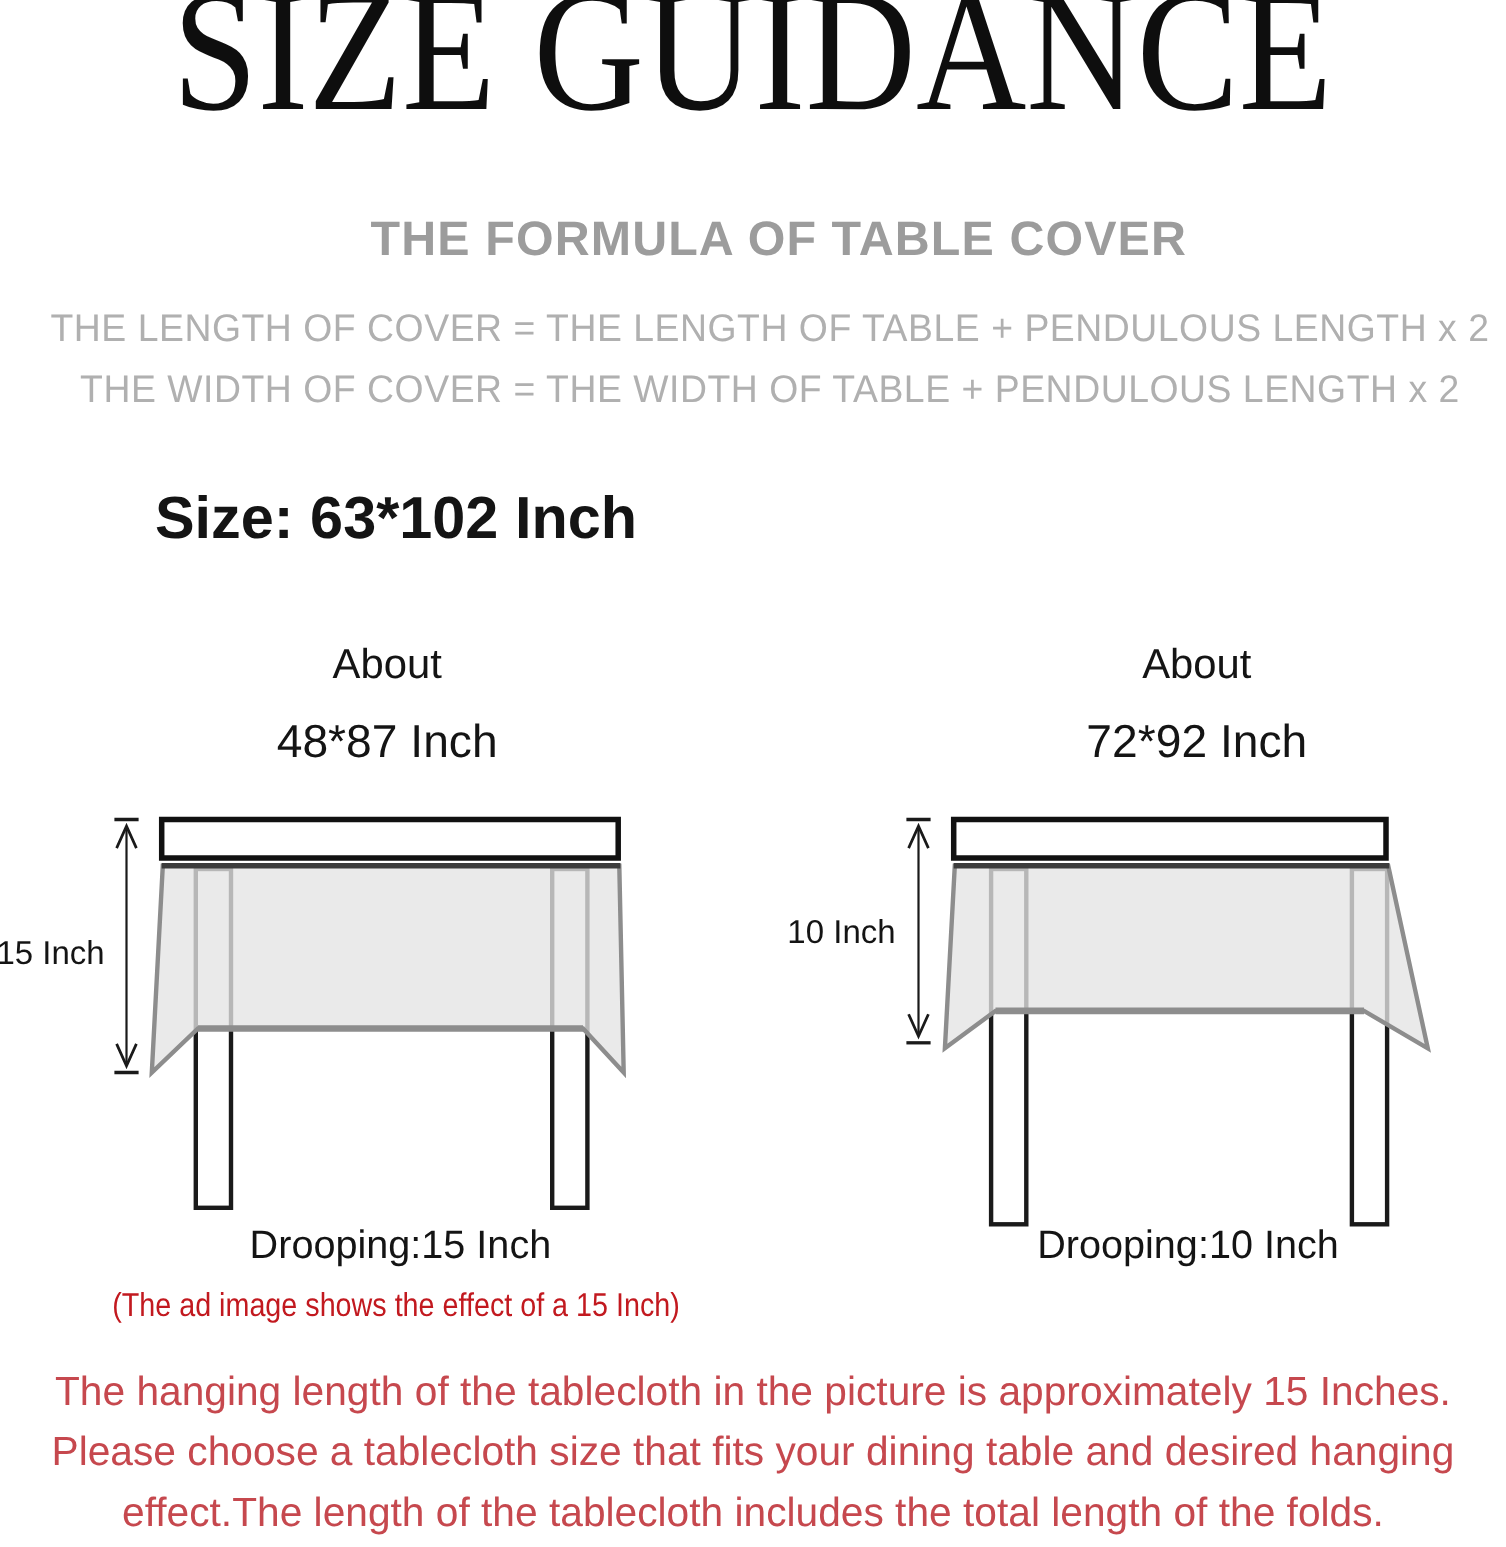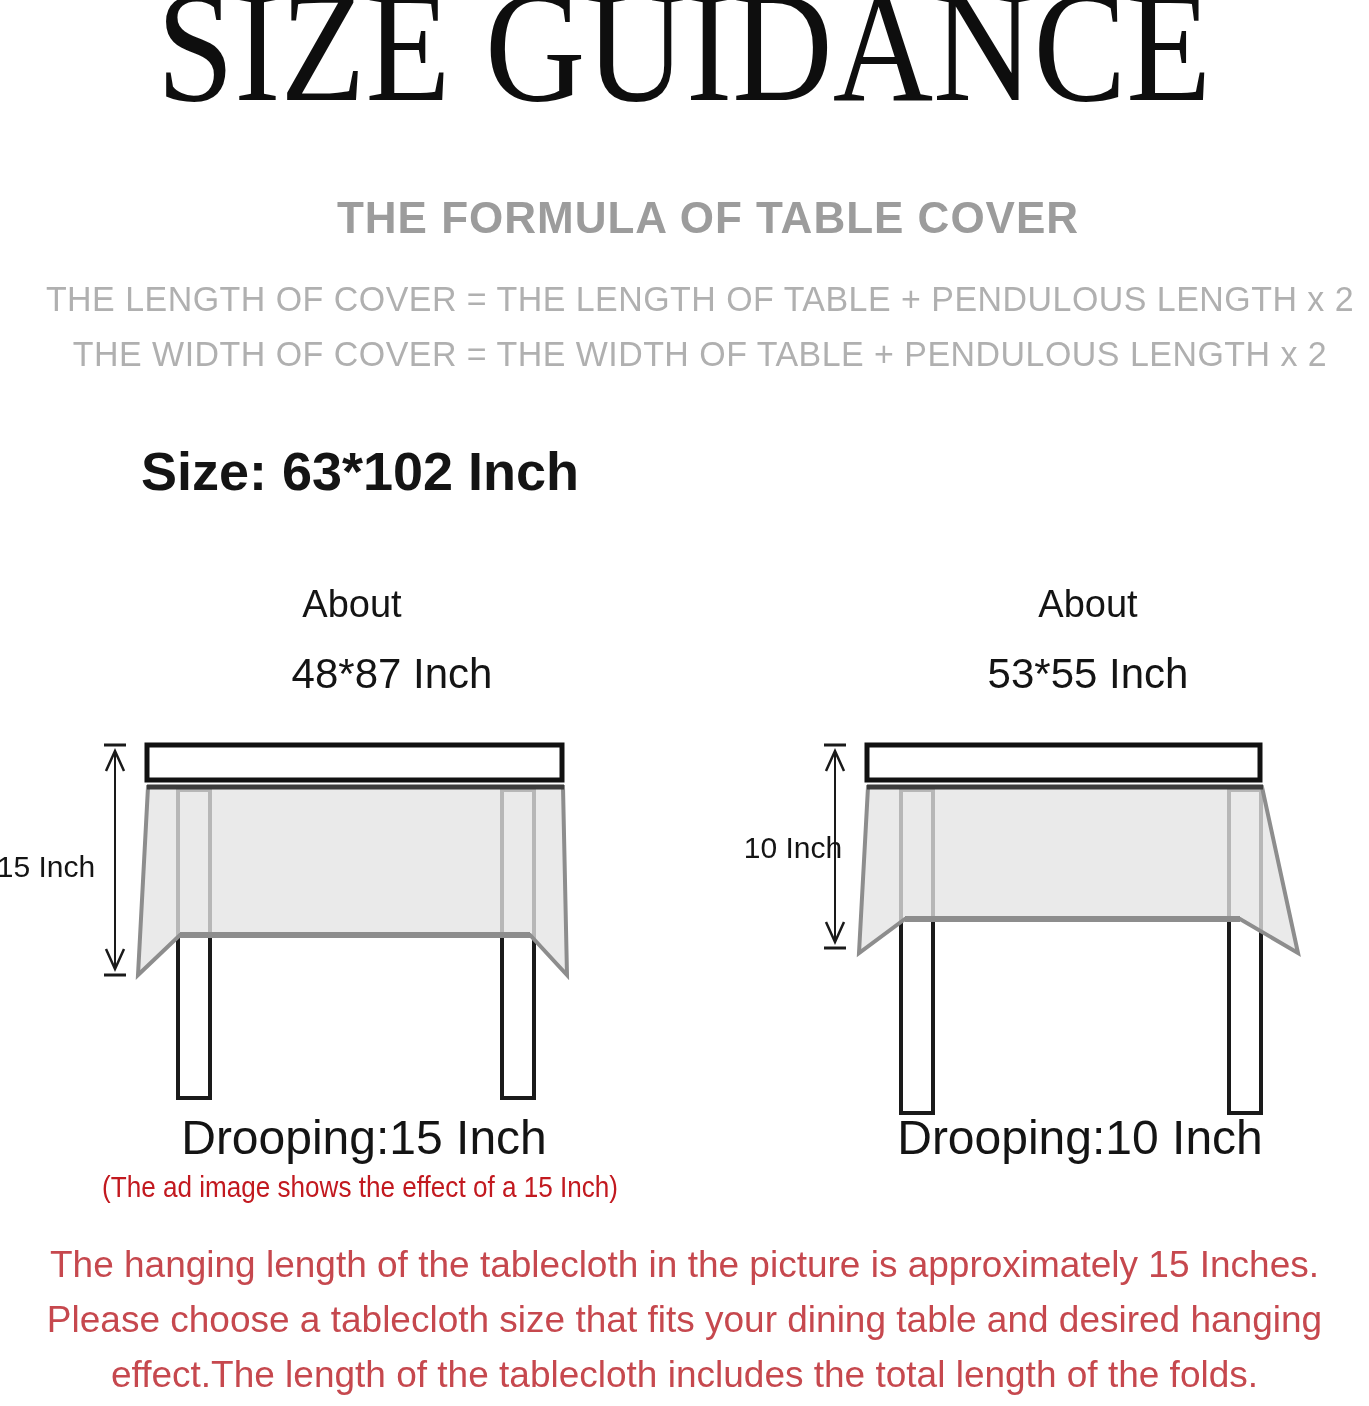--- a/index.html
+++ b/index.html
@@ -36,21 +36,21 @@
   .formula{
     font-size:35px;
     color:#b0b0b0;
     letter-spacing:0.5px;
     transform:translateX(-50%) scaleX(0.97);
   }
   .size-head{font-size:54px;}
   .about{font-size:38px;}
   .dims{font-size:42px;}
   .drop-label{font-size:30px;}
-  .drooping{font-size:48px;text-align:center;}
+  .drooping{font-size:36px;text-align:center;}
   .red-note{
     font-size:30px;
     color:#c2191f;
     transform:translateX(-50%) scaleX(0.87);
   }
   .footer{
     position:absolute;
     left:0; right:0;
     top:1237px;
     text-align:center;
@@ -72,25 +72,25 @@
 
   <div class="c formula" style="left:700px; top:281px;">THE LENGTH OF COVER = THE LENGTH OF TABLE + PENDULOUS LENGTH x 2</div>
 
   <div class="c formula" style="left:700px; top:336px;">THE WIDTH OF COVER = THE WIDTH OF TABLE + PENDULOUS LENGTH  x 2</div>
 
   <div class="c size-head" style="left:360px; top:444px;font-weight:bold;">Size: 63*102 Inch</div>
 
 
   <div class="c about" style="left:352px; top:585px;">About</div>
 
-  <div class="c dims" style="left:352px; top:653px;margin-left:40px;">48*87 Inch</div>
+  <div class="c dims" style="left:352px; top:653px;">48*87 Inch</div>
 
   <div class="c about" style="left:1088px; top:585px;">About</div>
 
-  <div class="c dims" style="left:1088px; top:653px;">53*55 Inch</div>
+  <div class="c dims" style="left:1088px; top:653px;">72*92 Inch</div>
 
   <svg style="left:90px; top:735px;" width="500" height="380" viewBox="0 0 500 380">
 
     <rect x="88" y="55" width="32" height="308" fill="#ffffff" stroke="#1a1a1a" stroke-width="4"></rect>
     <rect x="412" y="55" width="32" height="308" fill="#ffffff" stroke="#1a1a1a" stroke-width="4"></rect>
 
     <polygon points="58,52 473,52 477,240 440,200 90,200 48,240" fill="rgba(228,228,228,0.78)" stroke="#8d8d8d" stroke-width="4"></polygon>
     <line x1="90" y1="200" x2="440" y2="200" stroke="#8d8d8d" stroke-width="6"></line>
     <line x1="57" y1="52" x2="474" y2="52" stroke="#3c3c3c" stroke-width="5"></line>
 
@@ -112,21 +112,21 @@
     <rect x="57" y="10" width="393" height="35" fill="#ffffff" stroke="#111111" stroke-width="5"></rect>
     <line x1="14" y1="10" x2="36" y2="10" stroke="#1a1a1a" stroke-width="3"></line>
     <line x1="14" y1="213" x2="36" y2="213" stroke="#1a1a1a" stroke-width="3"></line>
     <line x1="25" y1="18" x2="25" y2="205" stroke="#1a1a1a" stroke-width="2"></line>
     <polyline points="16,36 25,16 34,36" fill="none" stroke="#1a1a1a" stroke-width="2.5"></polyline>
     <polyline points="16,187 25,207 34,187" fill="none" stroke="#1a1a1a" stroke-width="2.5"></polyline>
   </svg>
 
   <div class="c drop-label" style="left:46px; top:852px;">15 Inch</div>
 
-  <div class="c drop-label" style="left:765px; top:833px;margin-left:28px;">10 Inch</div>
+  <div class="c drop-label" style="left:765px; top:833px;">10 Inch</div>
 
   <div class="c drooping" style="left:364px; top:1114px;">Drooping:15 Inch</div>
 
   <div class="c drooping" style="left:1080px; top:1114px;">Drooping:10 Inch</div>
 
   <div class="c red-note" style="left:360px; top:1172px;">(The ad image shows the effect of a 15 Inch)</div>
 
   <div class="footer">
     <div>The hanging length of the tablecloth in the picture is approximately 15 Inches.</div>
     <div>Please choose a tablecloth size that fits your dining table and desired hanging</div>

